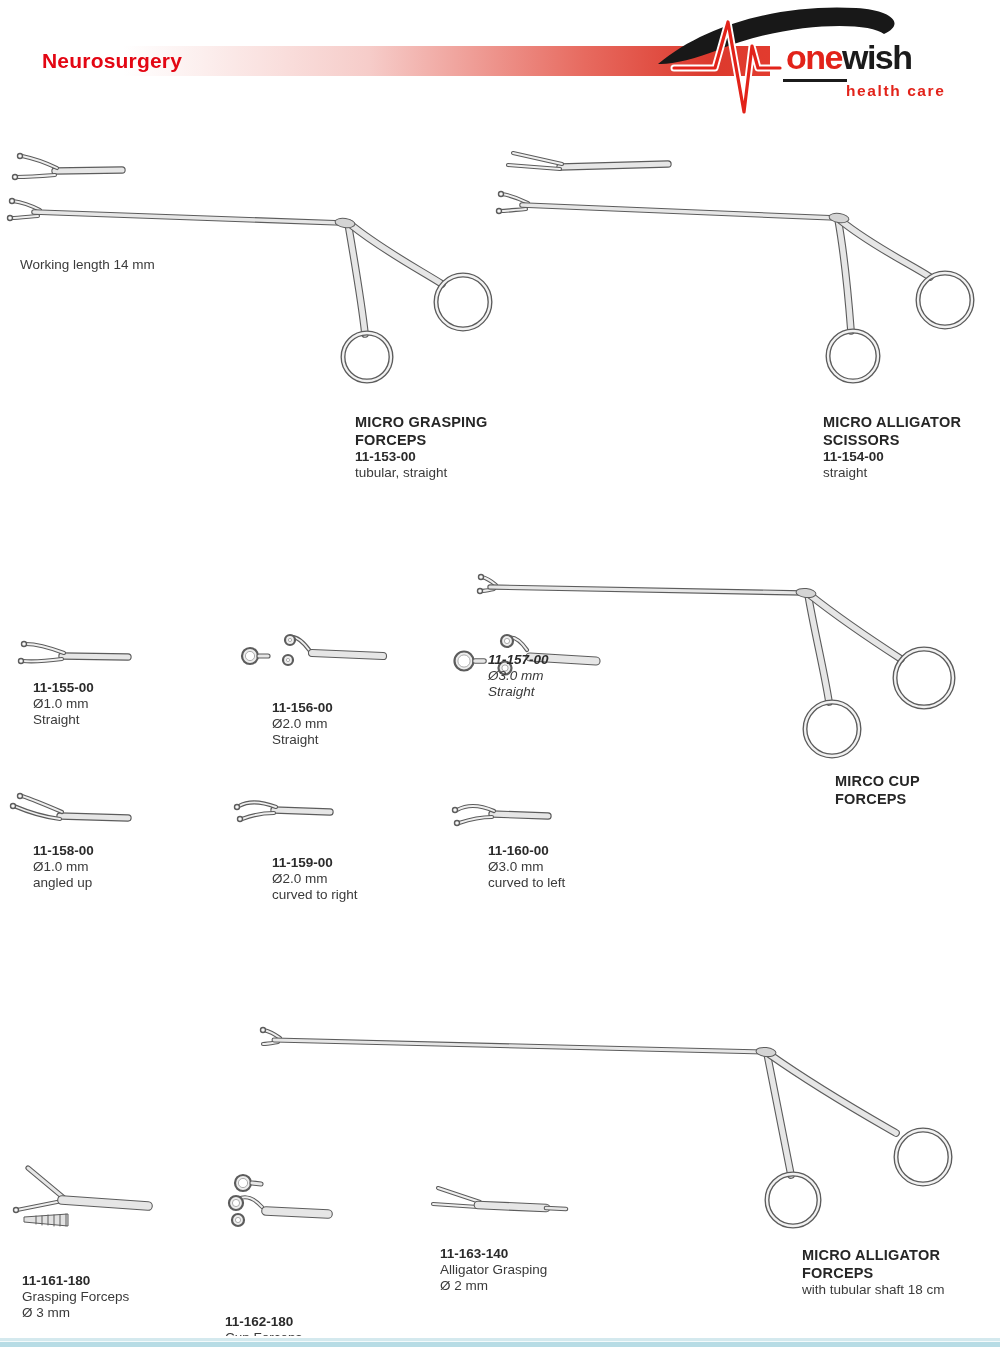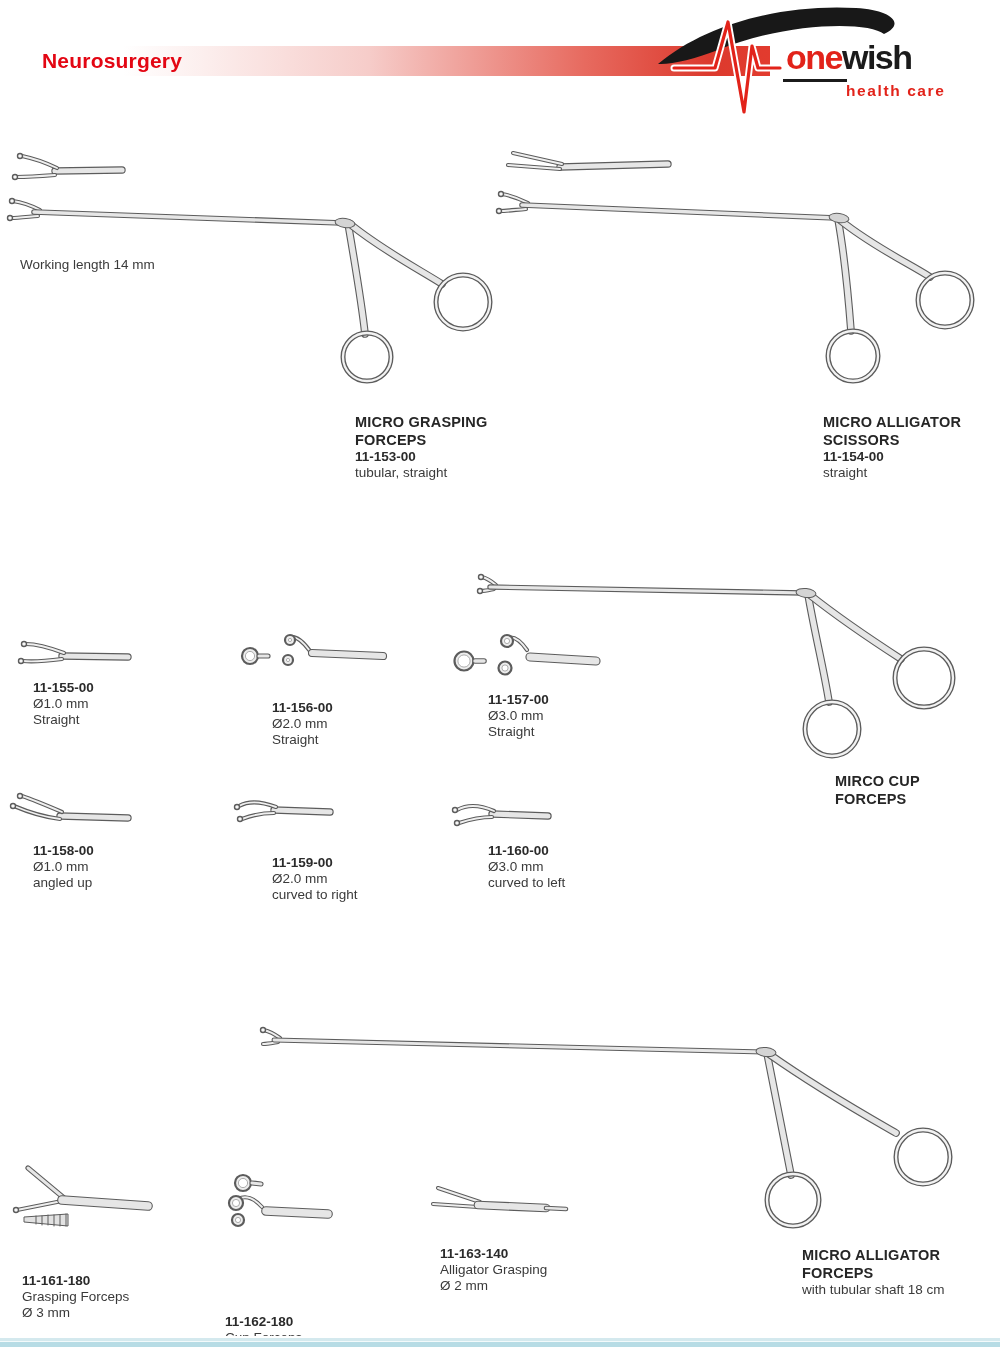--- a/index.html
+++ b/index.html
@@ -290,21 +290,21 @@
   <div class="lbl" style="left:33px; top:680px;">
     <div class="code">11-155-00</div>
     <div class="desc">Ø1.0 mm</div>
     <div class="desc">Straight</div>
   </div>
   <div class="lbl" style="left:272px; top:700px;">
     <div class="code">11-156-00</div>
     <div class="desc">Ø2.0 mm</div>
     <div class="desc">Straight</div>
   </div>
-  <div class="lbl" style="left:488px; top:692px;">
+  <div class="lbl" style="left:488px; top:652px;font-style:italic;">
     <div class="code">11-157-00</div>
     <div class="desc">Ø3.0 mm</div>
     <div class="desc">Straight</div>
   </div>
 
   <div class="lbl" style="left:835px; top:772px;">
     <div class="heading">MIRCO CUP</div>
     <div class="heading">FORCEPS</div>
   </div>
 

